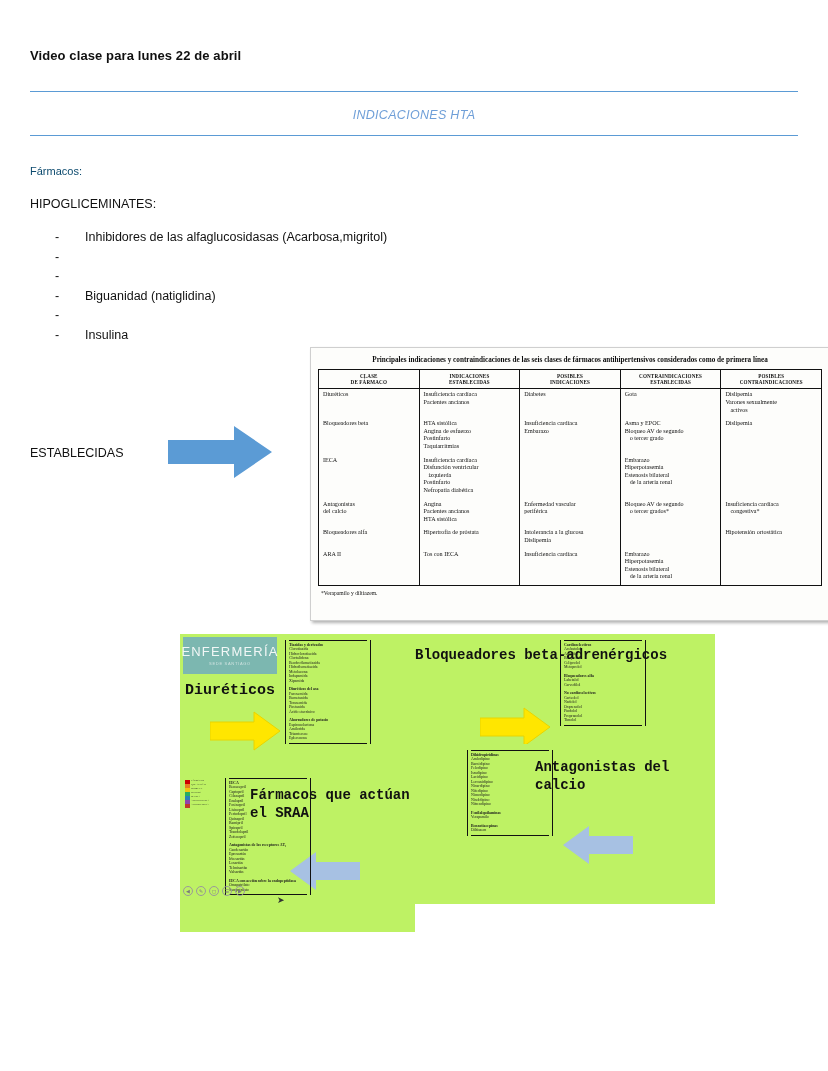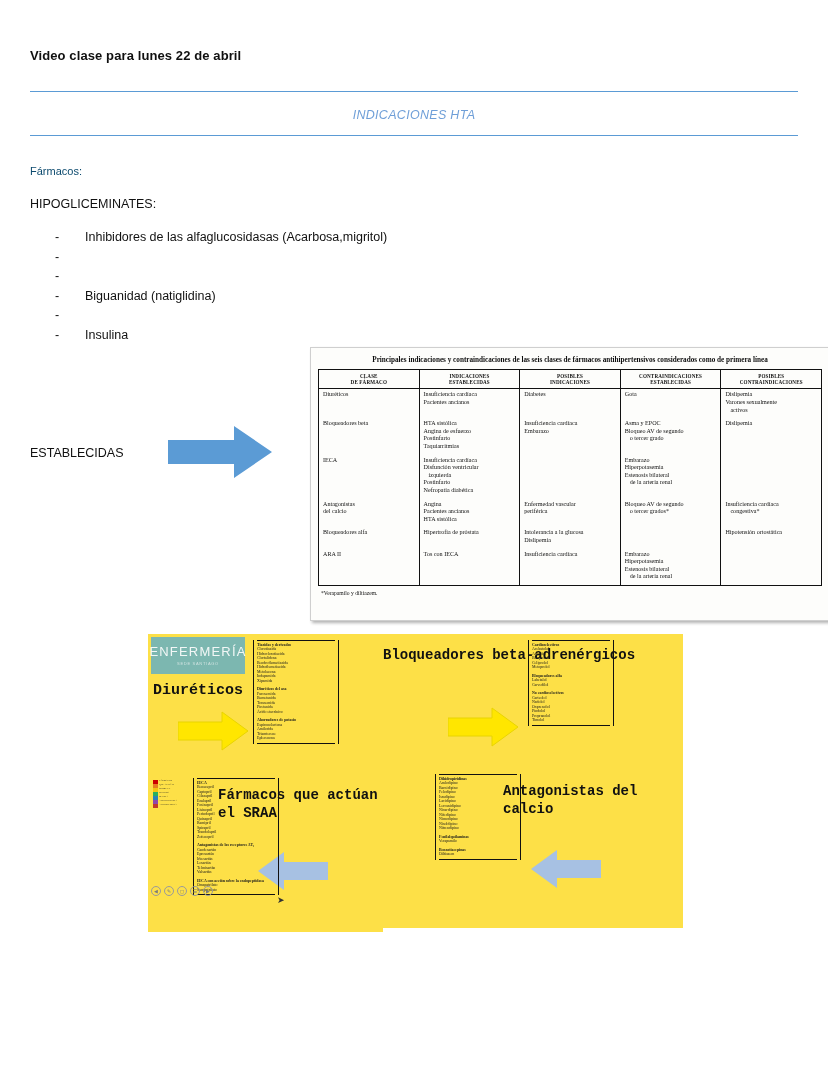--- a/index.html
+++ b/index.html
@@ -70,25 +70,25 @@
   table.med tr.first td{border-top:1px solid #111;}
   table.med tr.last td{border-bottom:1px solid #111;}
   .cellline{display:block;white-space:pre;}
   .indent{padding-left:5px;}
   .tbl-foot{
     font-family:"Liberation Serif", serif;font-size:5.6px;color:#111;
     padding:4px 0 0 3px;
   }
 
   
-  .slide{position:absolute;background:#fde047;}
+  .slide{position:absolute;background:#bef264;margin-left:32px;}
   .slide.a{left:148px;top:634px;width:235px;height:145px;}
   .slide.b{left:383px;top:634px;width:300px;height:145px;}
   .slide.c{left:148px;top:772px;width:235px;height:160px;}
-  .slide.d{left:383px;top:768px;width:300px;height:160px;}
+  .slide.d{left:383px;top:744px;width:300px;height:160px;}
 
   .enf-logo{
     position:absolute;left:3px;top:3px;width:94px;height:37px;background:#7cb7b0;
     display:flex;flex-direction:column;align-items:center;justify-content:center;
   }
   .enf-logo .t1{
     color:#f2f7f6;font-size:13px;letter-spacing:1.2px;line-height:14px;
   }
   .enf-logo .t2{
     color:#cfe3e0;font-size:4px;letter-spacing:.7px;margin-top:2px;

